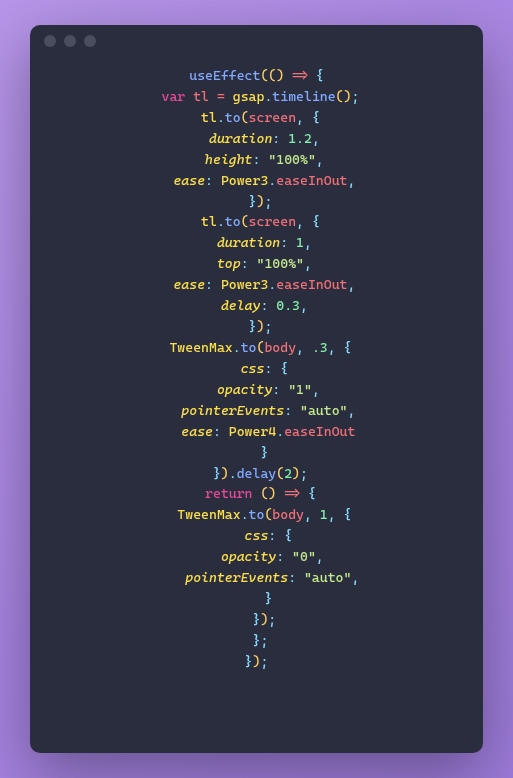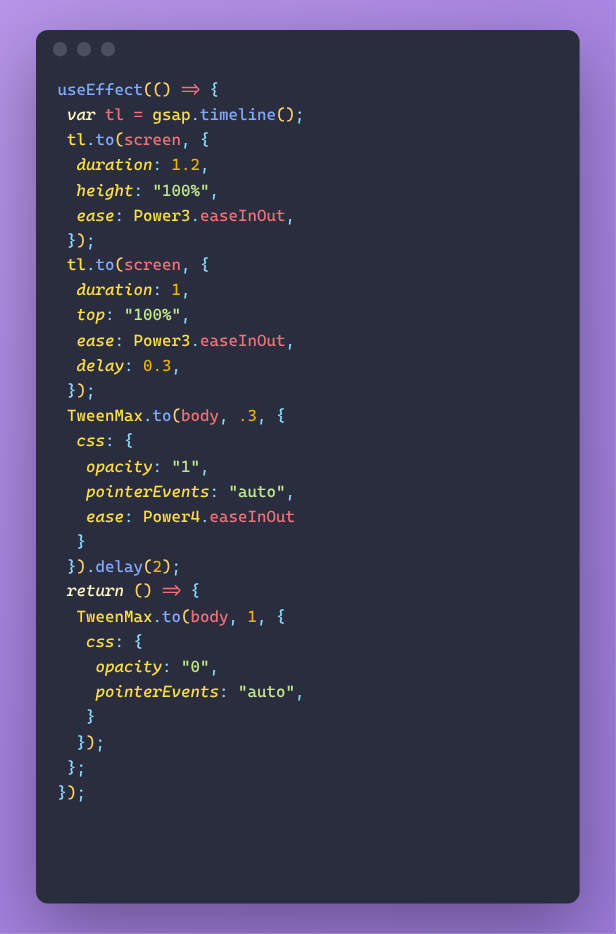--- a/index.html
+++ b/index.html
@@ -36,27 +36,27 @@
   }
   .code {
     flex: 1;
     padding: 8px 18px 18px 18px;
     font-size: 13.5px;
     line-height: 1.55;
     color: #a6accd;
     white-space: pre;
     overflow: hidden;
   }
-  .line { display: block; }
+  .line { display: block; text-align: center; }
 
   .tok-fn    { color: #82aaff; }
   .tok-punc  { color: #89ddff; }
   .tok-paren { color: #ffd166; }
-  .tok-kw    { color: #fef9c3; font-style: italic; }
-  .tok-num   { color: #eab308; }
+  .tok-kw    { color: #ec4899; }
+  .tok-num   { color: #86efac; }
   .tok-str   { color: #c3e88d; }
   .tok-prop  { color: #fde047; font-style: italic; }
   .tok-id    { color: #fde047; }
   .tok-def   { color: #f07178; }
 </style>
 </head>
 <body>
 
 <div class="window">
   <div class="titlebar">

